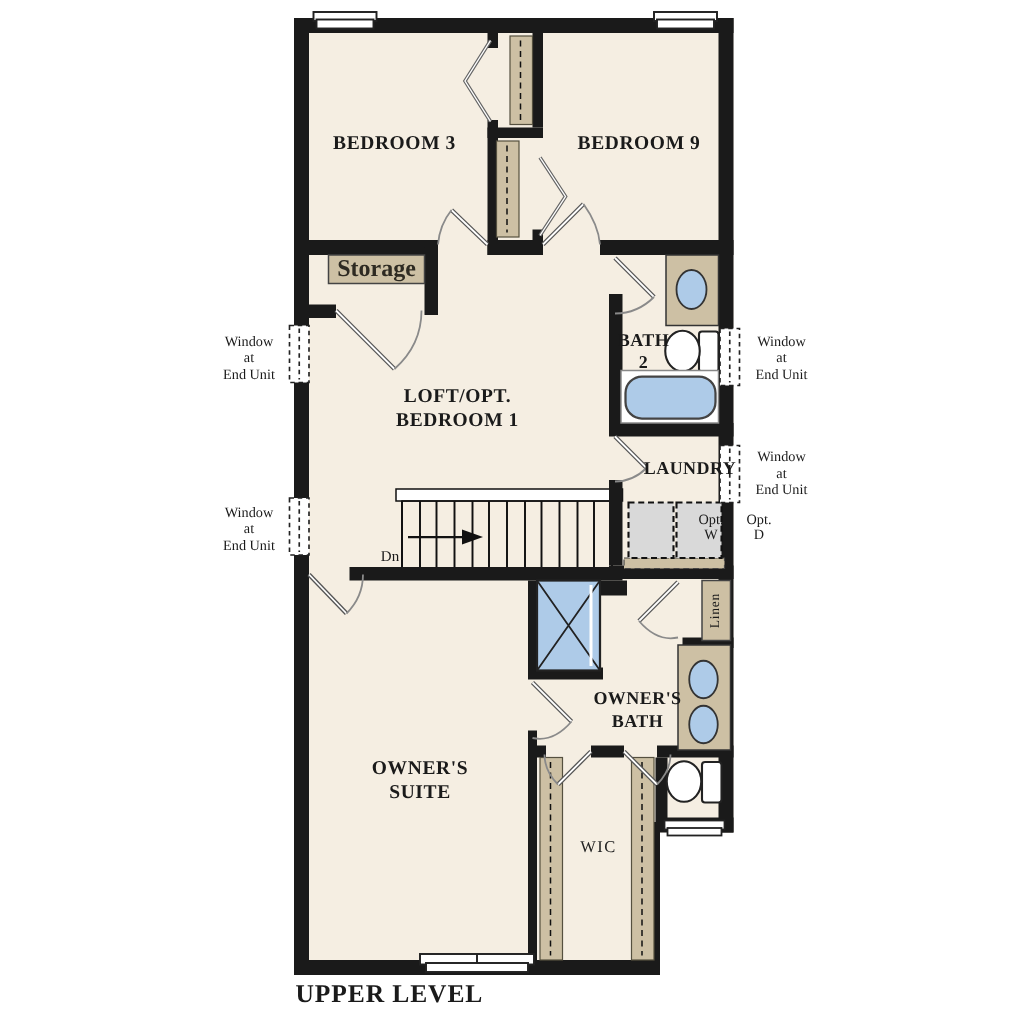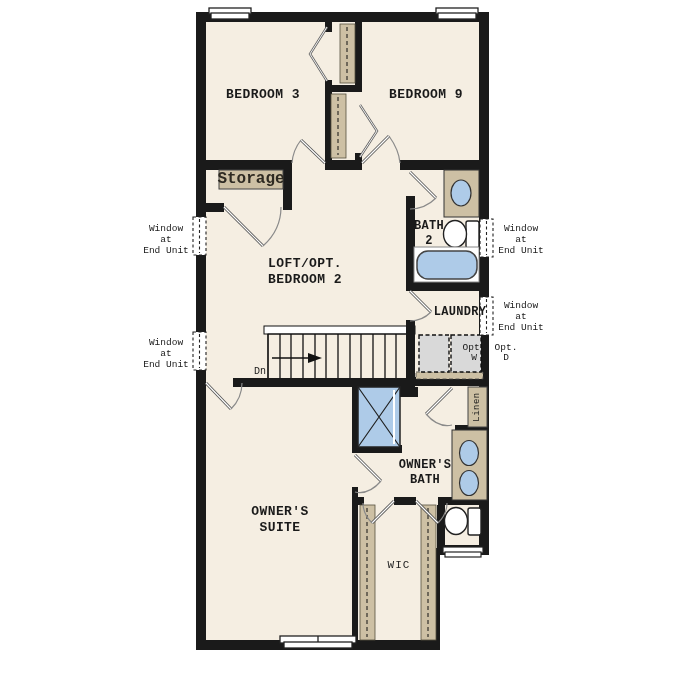--- a/index.html
+++ b/index.html
@@ -1,18 +1,18 @@
 <!DOCTYPE html>
 <html><head>
 <meta charset="utf-8">
 <style>
   html,body{margin:0;padding:0;background:#ffffff;}
   .plan-wrap{
     position:relative;width:687px;height:687px;background:#ffffff;overflow:hidden;
-    font-family:Liberation Mono, monospace;color:#1a1a1a;
+    font-family:Liberation Serif, serif;color:#1a1a1a;
   }
   .plan-svg{position:absolute;left:0;top:0;}
   .lbl{
     position:absolute;transform:translate(-50%,-50%);
     white-space:pre-line;text-align:center;line-height:1.22;
     color:#1a1a1a;pointer-events:none;
   }
   .room{font-size:13px;font-weight:bold;letter-spacing:.4px;}
   .room-sm{font-size:12px;font-weight:bold;letter-spacing:.3px;}
   .note{font-size:9.5px;line-height:1.15;}
@@ -256,21 +256,21 @@
       <rect x="480" y="297" width="13" height="38"></rect>
           <path d="M486.5 299 V333" fill="none"></path>
     </g>
   </g>
 </svg>
 
 <div class="lbl room" style="left:263px;top:95px;">BEDROOM 3</div>
 <div class="lbl room" style="left:426px;top:95px;">BEDROOM 9</div>
 <div class="lbl storage" style="left:251px;top:180px;">Storage</div>
 <div class="lbl room" style="left:305px;top:272px;">LOFT/OPT.
-BEDROOM 2</div>
+BEDROOM 1</div>
 <div class="lbl room-sm" style="left:429px;top:234px;">BATH
 2</div>
 <div class="lbl room-sm" style="left:450px;top:312px;padding-left:20px;">LAUNDRY</div>
 <div class="lbl room" style="left:280px;top:520px;">OWNER'S
 SUITE</div>
 <div class="lbl room-sm" style="left:425px;top:473px;">OWNER'S
 BATH</div>
 <div class="lbl wic" style="left:399px;top:566px;">WIC</div>
 <div class="lbl linen" style="left:477px;top:407px;">Linen</div>
 
@@ -286,14 +286,15 @@
 <div class="lbl note" style="left:166px;top:354px;">Window
 at
 End Unit</div>
 <div class="lbl note" style="left:521px;top:240px;">Window
 at
 End Unit</div>
 <div class="lbl note" style="left:521px;top:317px;">Window
 at
 End Unit</div>
 
+<div class="lbl title" style="left:197px;top:653px;">UPPER LEVEL</div>
 
 </div>
 
 </body></html>

